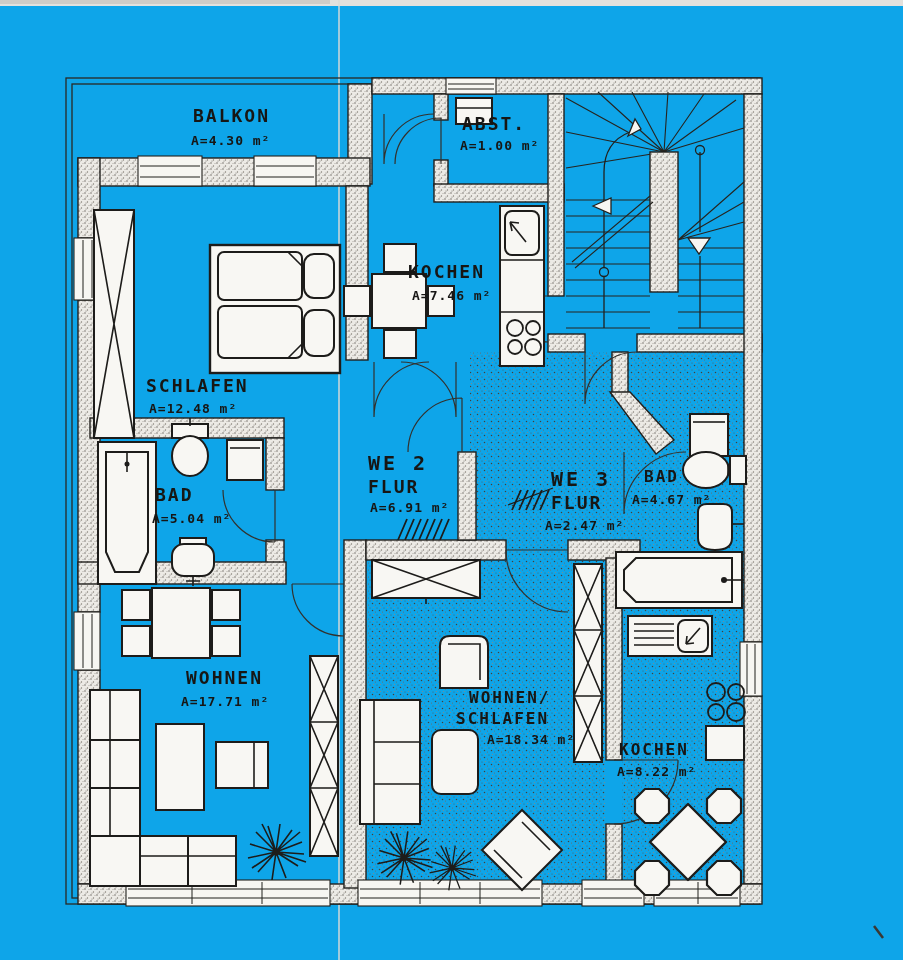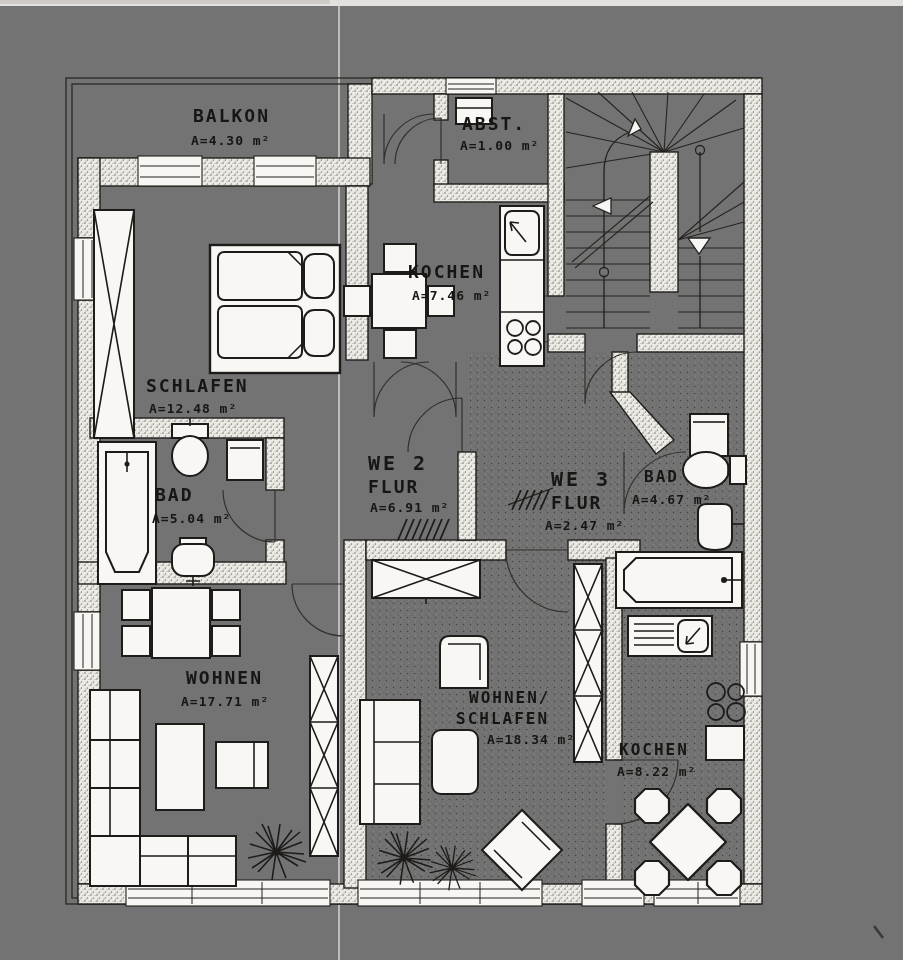--- a/index.html
+++ b/index.html
@@ -1,16 +1,16 @@
 <!DOCTYPE html>
 <html><head>
 <meta charset="utf-8">
 <style>
   html,body{margin:0;padding:0;background:#e9e7e2;}
-  .page{position:relative;width:903px;height:960px;background:#737373;overflow:hidden;
+  .page{position:relative;width:903px;height:960px;background:#0ea5e9;overflow:hidden;
         font-family:"DejaVu Sans Mono", monospace;}
   svg{position:absolute;left:0;top:0;}
   .wall{fill:url(#wallTex);stroke:#21201d;stroke-width:1.4;}
   .frame{fill:none;stroke:#2a2824;stroke-width:1.3;}
   .fur{fill:#f8f7f3;stroke:#1d1c1a;stroke-width:2;}
   .furh{fill:#f8f7f3;stroke:#1d1c1a;stroke-width:2.4;}
   .furl{fill:none;stroke:#1d1c1a;stroke-width:1.6;}
   .arc{fill:none;stroke:#33312d;stroke-width:1.2;}
   .tread{stroke:#26241f;stroke-width:1.1;fill:none;}
   .win{fill:#f7f6f2;stroke:#21201d;stroke-width:1.1;}

